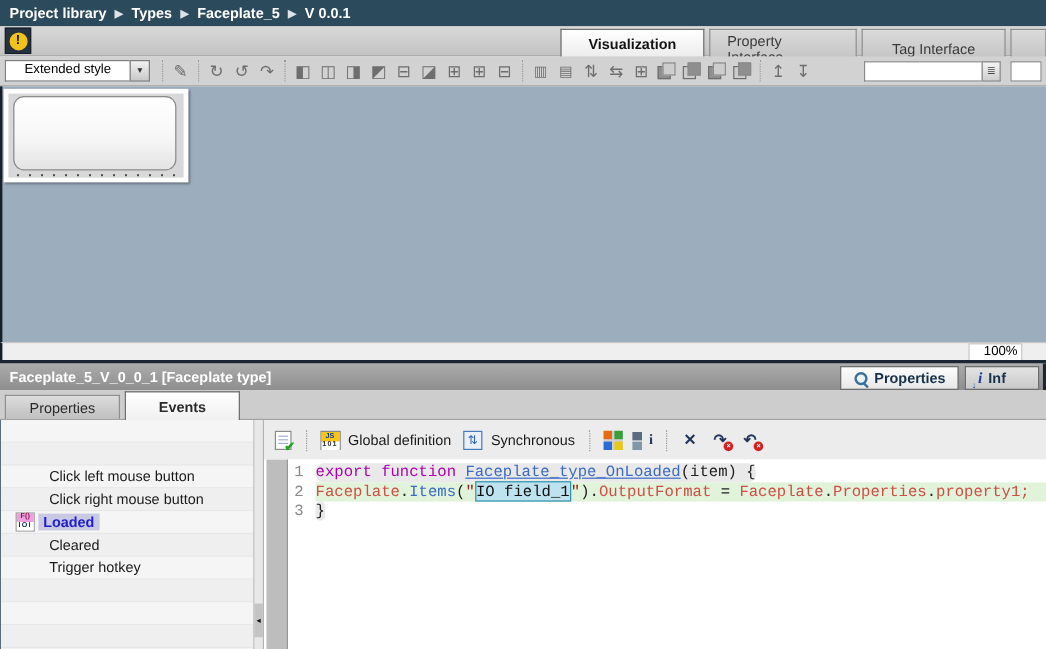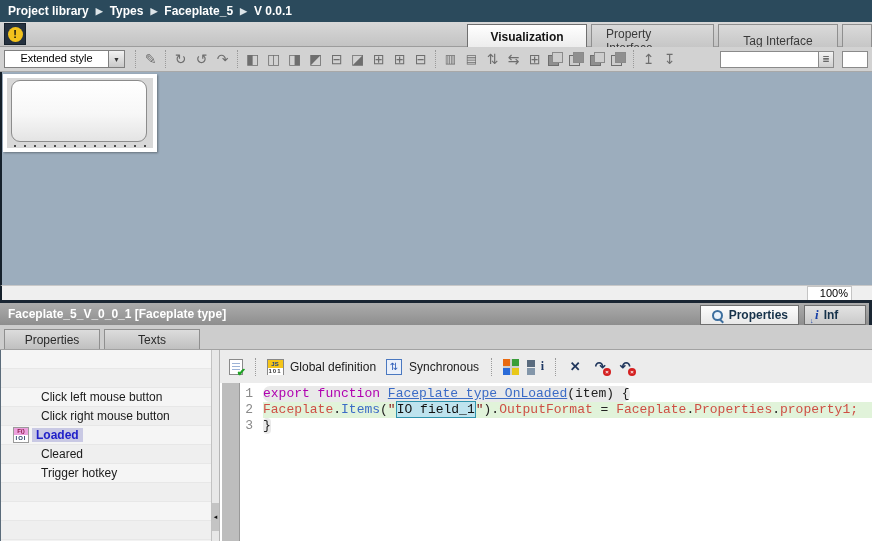--- a/index.html
+++ b/index.html
@@ -251,21 +251,21 @@
       </div>
       <div class="sidetab dim cut">
         <span class="infoi">i</span>
         <span>Inf</span>
       </div>
     </div>
   </div>
 
   <div id="subtabs">
     <div class="stab">Properties</div>
-    <div class="stab">Texts</div>
+    <div class="stab active">Events</div>
   </div>
 
   <div id="bottom">
 
     <div id="eventlist">
       <div class="erow"></div>
       <div class="erow"></div>
       <div class="erow">
           <span>Click left mouse button</span>
         </div>

